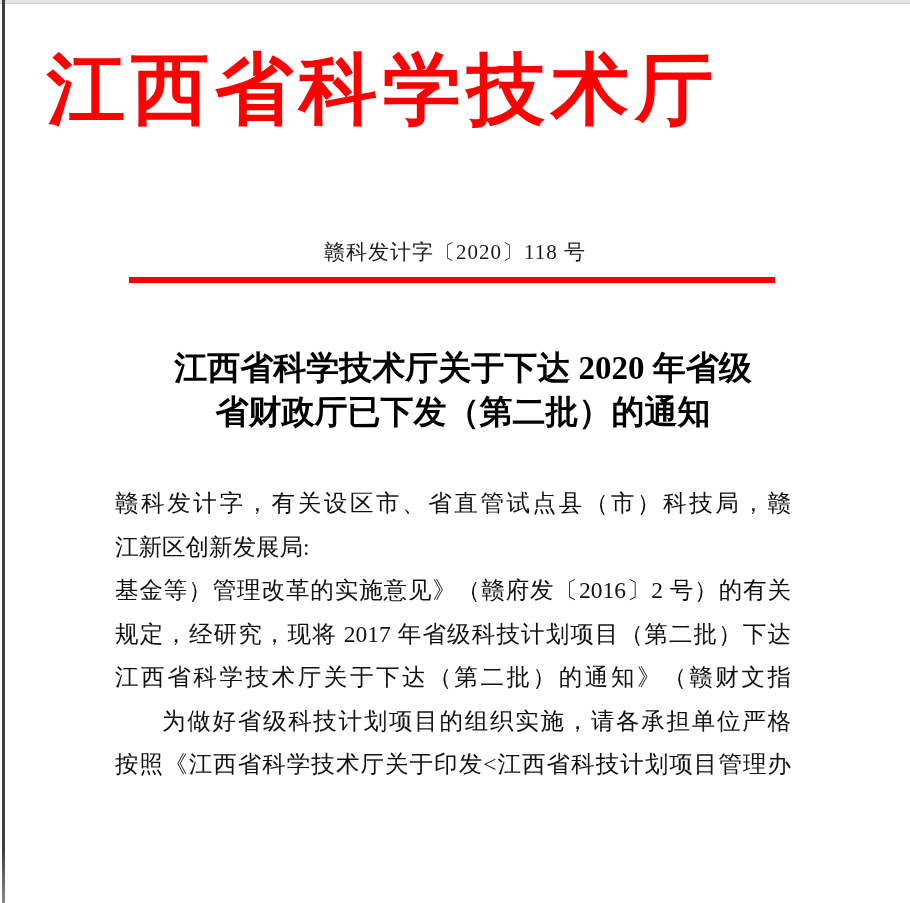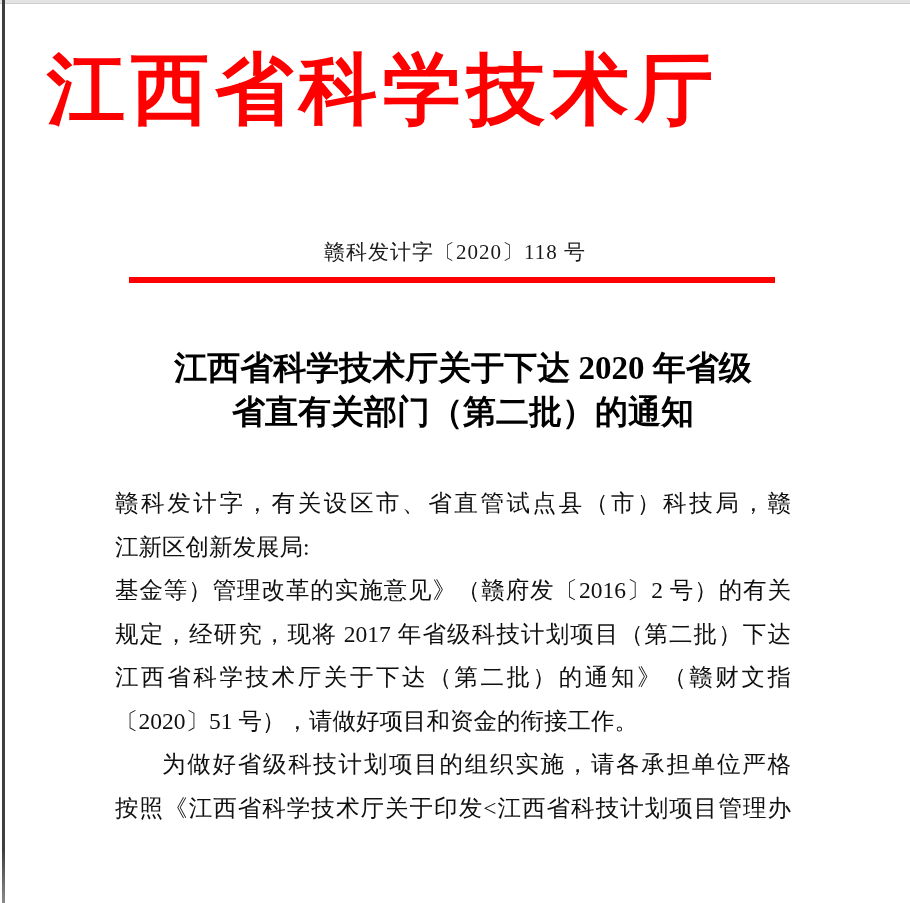--- a/index.html
+++ b/index.html
@@ -62,26 +62,25 @@
   <div class="left-line"></div>
 
   <div class="agency">江西省科学技术厅</div>
 
   <div class="docno">赣科发计字〔2020〕118 号</div>
 
   <div class="redline"></div>
 
   <div class="notice-title">
     <span>江西省科学技术厅关于下达 2020 年省级</span>
-    <span>省直有关部门（第二批）的通知</span>
+    <span>省财政厅已下发（第二批）的通知</span>
   </div>
 
   <div class="body-text">
     <div class="line">赣科发计字，有关设区市、省直管试点县（市）科技局，赣</div>
     <div class="line left">江新区创新发展局:</div>
     <div class="line">基金等）管理改革的实施意见》（赣府发〔2016〕2 号）的有关</div>
     <div class="line">规定，经研究，现将 2017 年省级科技计划项目（第二批）下达</div>
     <div class="line">江西省科学技术厅关于下达（第二批）的通知》（赣财文指</div>
-    <div class="line left">〔2020〕51 号），请做好项目和资金的衔接工作。</div>
     <div class="line ind">为做好省级科技计划项目的组织实施，请各承担单位严格</div>
     <div class="line">按照《江西省科学技术厅关于印发&lt;江西省科技计划项目管理办</div>
   </div>
 </div>
 
 </body></html>

